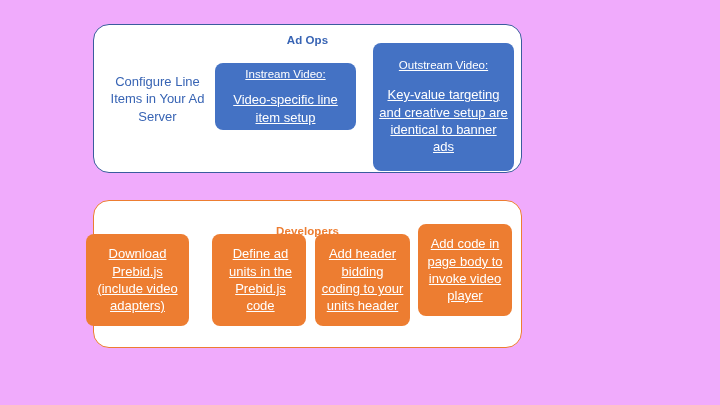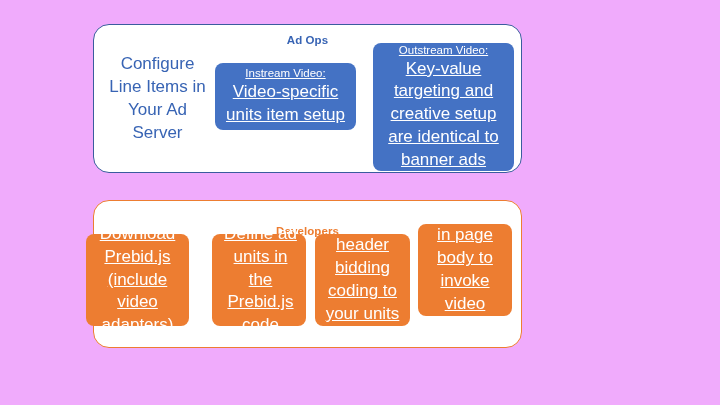--- a/index.html
+++ b/index.html
@@ -103,21 +103,21 @@
   .node-box.blue { background: #4472C4; }
   .node-box.orange { background: #ED7D31; }
 
   .node-heading {
     font-size: 11.5px;
     line-height: 1.3;
     margin: 0;
     font-weight: normal;
   }
   .node-body {
-    font-size: 17px;
+    font-size: 13px;
     line-height: 1.34;
     margin: 0;
     font-weight: normal;
   }
   .node-gap { height: 13px; }
 
   
   #node-configure-line-items {
     left: 101px;
     top: 70px;
@@ -173,21 +173,21 @@
     <div class="group-title">Ad Ops</div>
   </div>
 
   <div class="plain-node" id="node-configure-line-items">
     <span class="node-body">Configure Line Items in Your Ad Server</span>
   </div>
 
   <div class="node-box blue" id="node-instream-video">
     <div class="node-heading">Instream Video:</div>
     <div class="node-gap"></div>
-    <div class="node-body">Video-specific units item setup</div>
+    <div class="node-body">Video-specific line item setup</div>
   </div>
 
   <div class="node-box blue" id="node-outstream-video">
     <div class="node-heading">Outstream Video:</div>
     <div class="node-gap"></div>
     <div class="node-body">Key-value targeting and creative setup are identical to banner ads</div>
   </div>
 
   <div class="group" id="dev-group">
     <div class="group-title">Developers</div>

